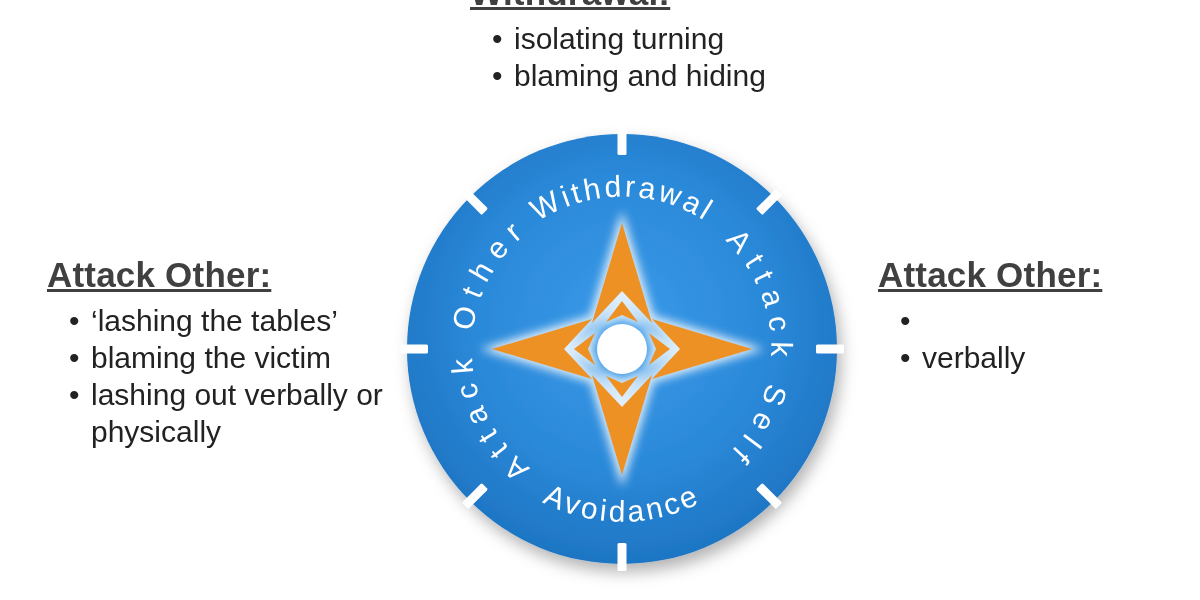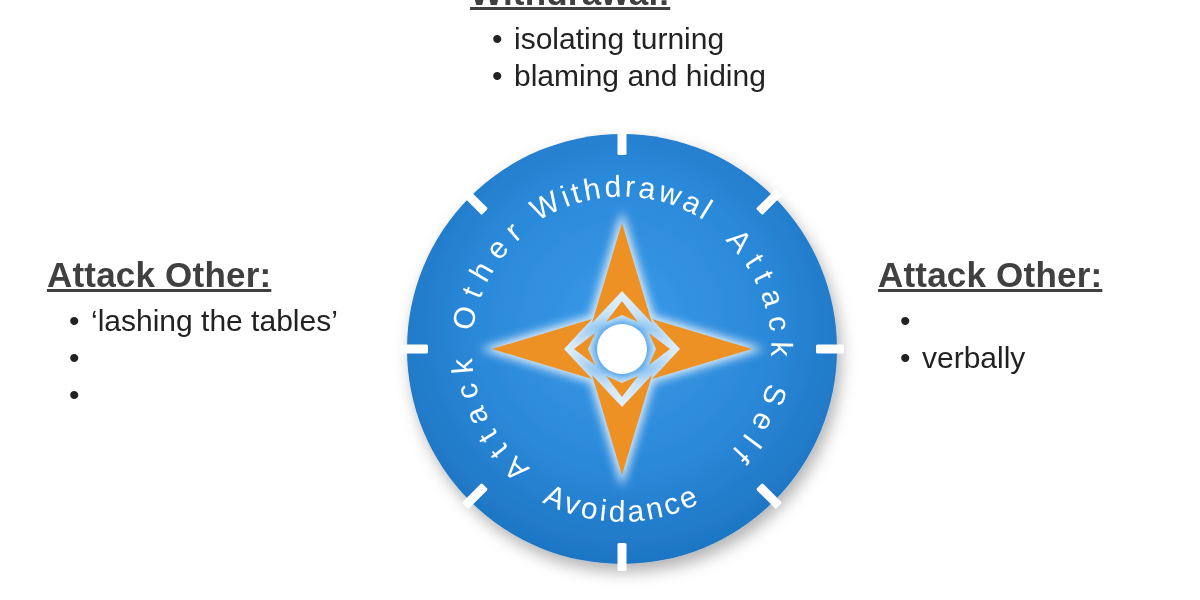--- a/index.html
+++ b/index.html
@@ -118,23 +118,25 @@
 
 <div class="text-block" id="block-left">
   <h2>Attack Other:</h2>
   <div class="bullets">
     <div class="bullet-line">
       <span class="bullet-dot">•</span>
       <span class="bullet-text">‘lashing the tables’</span>
     </div>
     <div class="bullet-line">
       <span class="bullet-dot">•</span>
+      <span class="bullet-text">blaming the victim</span>
     </div>
     <div class="bullet-line">
       <span class="bullet-dot">•</span>
+      <span class="bullet-text">lashing out verbally or physically</span>
     </div>
   </div>
 </div>
 
 <div class="text-block" id="block-right">
   <h2>Attack Other:</h2>
   <div class="bullets">
     <div class="bullet-line">
       <span class="bullet-dot">•</span>
     </div>

